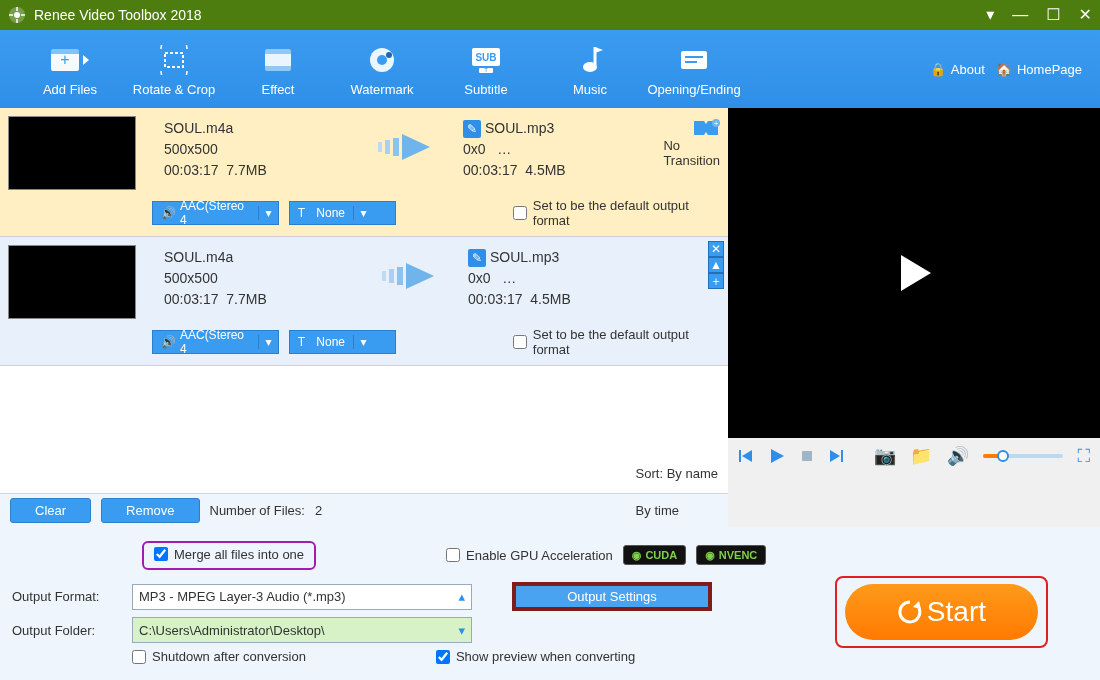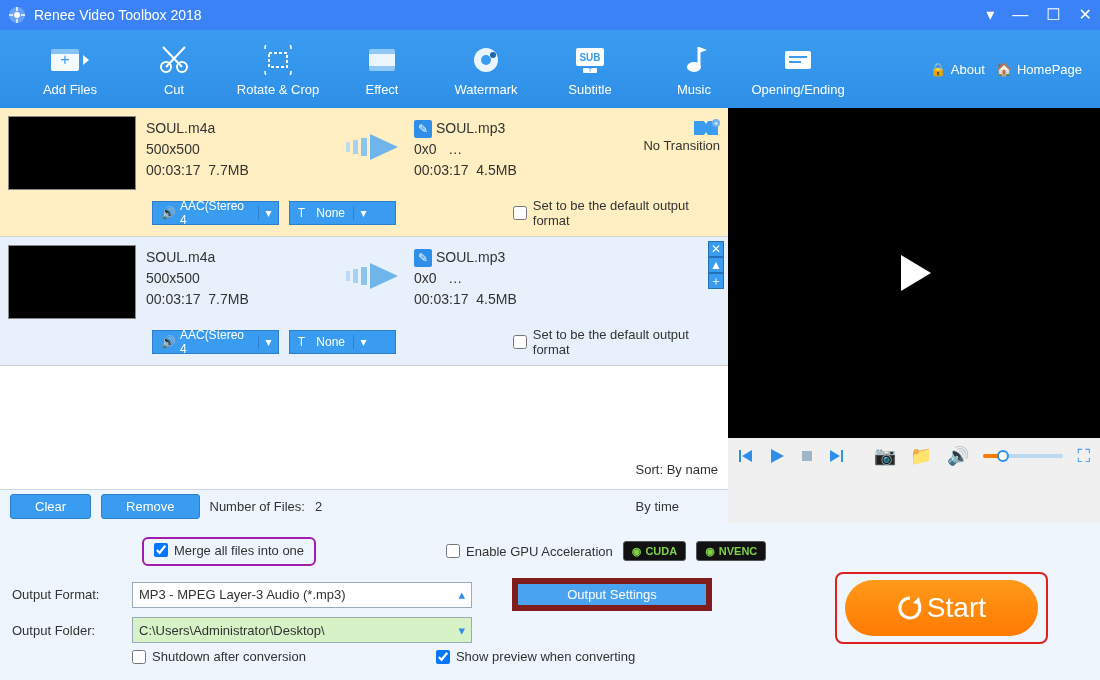--- a/index.html
+++ b/index.html
@@ -1,40 +1,40 @@
 <!DOCTYPE html>
 <html><head>
 <meta charset="utf-8">
 <style>
   * { box-sizing: border-box; margin: 0; padding: 0; font-family: "Segoe UI", Tahoma, sans-serif; }
   body { background: #f4f4f4; width: 1100px; height: 680px; overflow: hidden; }
   .window { width: 1100px; height: 680px; background: #fff; display: flex; flex-direction: column; }
 
   
-  .titlebar { background: #3b82f6; color: #fff; height: 30px; display: flex; align-items: center; padding: 0 8px; font-size: 14px; }
+  .titlebar { background: #4d7c0f; color: #fff; height: 30px; display: flex; align-items: center; padding: 0 8px; font-size: 14px; }
   .titlebar .logo { width: 18px; height: 18px; margin-right: 8px; }
   .titlebar .title { flex: 1; }
   .titlebar .sysbtns { display: flex; gap: 18px; align-items: center; }
   .titlebar .sysbtn { cursor: pointer; font-size: 16px; line-height: 1; }
 
   
   .toolbar { background: linear-gradient(#3a9cf0,#2f8fe8); height: 78px; display: flex; align-items: center; padding: 0 18px; color: #fff; font-size: 13px; }
   .tool { display: flex; flex-direction: column; align-items: center; gap: 4px; width: 104px; cursor: pointer; }
   .tool .icon { height: 36px; display:flex; align-items:center; justify-content:center; }
   .toolbar .spacer { flex:1; }
   .toolbar .rightlinks { display:flex; gap:12px; align-items:center; font-size:13px; }
   .toolbar .rightlinks .lnk { display:flex; gap:4px; align-items:center; cursor:pointer; }
 
   
   .main { flex:1; display:flex; background:#fff; min-height:0; }
   .filelist { width: 728px; background:#f6f6f6; display:flex; flex-direction:column; overflow:hidden; }
   .fileitem { display:flex; flex-direction:column; padding:4px 4px 6px 4px; border-bottom:1px solid #d0d0d0; }
   .fileitem.sel { background:#ffefc2; }
   .fileitem.alt { background:#e8f1fb; }
-  .firow { display:flex; align-items:flex-start; gap:6px; }
+  .firow { display:flex; align-items:flex-start; gap:24px; }
   .thumb { width:128px; height:74px; background:#000; border:1px solid #888; margin:4px; flex-shrink:0; }
   .meta { width:188px; padding-top:6px; font-size:14px; color:#333; line-height:1.5; }
   .arrow { width:68px; display:flex; align-items:center; justify-content:center; padding-top:20px; }
   .outmeta { width:180px; padding-top:6px; font-size:14px; color:#333; line-height:1.5; }
   .outmeta .oname { display:flex; gap:4px; align-items:center; }
   .editicon { width:18px; height:18px; background:#2f8fe8; color:#fff; font-size:12px; display:inline-flex; align-items:center; justify-content:center; border-radius:2px; }
   .transcol { flex:1; display:flex; flex-direction:column; align-items:flex-end; justify-content:space-between; padding:6px 4px 0 0; font-size:13px; color:#333; position:relative; }
   .bookicon { color:#2f8fe8; }
   .sidebtns { position:absolute; right:0; top:0; display:flex; flex-direction:column; }
   .sidebtns div { width:16px; height:16px; background:#3a9cf0; color:#fff; font-size:12px; display:flex; align-items:center; justify-content:center; cursor:pointer; border:1px solid #2470b8; }
@@ -50,21 +50,21 @@
   .previewvid { height:330px; background:#000; display:flex; align-items:center; justify-content:center; }
   .playericons { height:36px; background:#f0f0f0; display:flex; align-items:center; gap:14px; padding:0 10px; color:#2f8fe8; font-size:18px; }
   .playericons .sp { flex:1; }
   .slider { width:80px; height:4px; background:#bcd9f2; position:relative; border-radius:2px; }
   .slider .fill { position:absolute; left:0; top:0; height:100%; width:25%; background:#ff7a00; border-radius:2px; }
   .slider .knob { position:absolute; left:25%; top:-4px; width:12px; height:12px; background:#fff; border:2px solid #2f8fe8; border-radius:50%; transform:translateX(-50%); }
 
   
   .listfooter { background:#eef5fc; height:34px; display:flex; align-items:center; gap:10px; padding:0 10px; font-size:13px; color:#333; border-top:1px solid #cfd6df; }
   .btn { background:#3a9cf0; color:#fff; padding:4px 24px; border-radius:3px; cursor:pointer; font-size:13px; border:1px solid #2b7fcc; }
-  .btnflat { background:#4aa3f1; color:#fff; padding:3px 0; text-align:center; cursor:pointer; font-size:13px; border:6px solid #7f1d1d; }
+  .btnflat { background:#4aa3f1; color:#fff; padding:3px 0; text-align:center; cursor:pointer; font-size:13px; border:4px solid #7f1d1d; }
   .sorts { margin-left:auto; display:flex; gap:22px;flex-direction:column; }
 
   
   .settings { background:#eef5fc; padding:8px 12px 10px 12px; font-size:13px; color:#333; }
   .row { display:flex; align-items:center; gap:10px; margin:6px 0; }
   .redbox { border:2px solid #a21caf; border-radius:6px; padding:4px 10px; }
   .badge { height:20px; padding:0 8px; border:1px solid #555; border-radius:3px; display:inline-flex; align-items:center; gap:4px; font-weight:bold; font-size:11px; background:#111; color:#7fd04a; }
   .badge.nv { color:#7fd04a; }
   .lbl { width:110px; }
   .selectbox { flex:0 0 340px; height:26px; border:1px solid #9ab; background:#fff; display:flex; align-items:center; padding:0 6px; position:relative; white-space:nowrap; overflow:hidden; }
@@ -106,31 +106,20 @@
     <div class="tool">
       <span class="icon">
           <svg width="42" height="30">
             <rect x="2" y="4" width="28" height="22" rx="2" fill="#fff" opacity="0.95"></rect>
             <rect x="2" y="4" width="28" height="5" fill="#3a9cf0" opacity="0.6"></rect>
             <text x="16" y="20" text-anchor="middle" font-size="16" fill="#3a9cf0">+</text>
             <path d="M34 10 l6 5 l-6 5 z" fill="#fff"></path>
           </svg>
         </span>
       <span>Add Files</span>
-    </div>
-    <div class="tool">
-      <span class="icon">
-          <svg width="34" height="30">
-            <circle cx="9" cy="22" r="5" fill="none" stroke="#fff" stroke-width="2"></circle>
-            <circle cx="25" cy="22" r="5" fill="none" stroke="#fff" stroke-width="2"></circle>
-            <line x1="9" y1="22" x2="28" y2="2" stroke="#fff" stroke-width="2"></line>
-            <line x1="25" y1="22" x2="6" y2="2" stroke="#fff" stroke-width="2"></line>
-          </svg>
-        </span>
-      <span>Cut</span>
     </div>
     <div class="tool">
       <span class="icon">
           <svg width="34" height="30">
             <rect x="8" y="8" width="18" height="14" fill="none" stroke="#fff" stroke-width="2" stroke-dasharray="3 2"></rect>
             <path d="M4 4 a12 12 0 0 1 26 0" fill="none" stroke="#fff" stroke-width="1.5"></path>
             <path d="M30 26 a12 12 0 0 1 -26 0" fill="none" stroke="#fff" stroke-width="1.5"></path>
           </svg>
         </span>
       <span>Rotate &amp; Crop</span>

